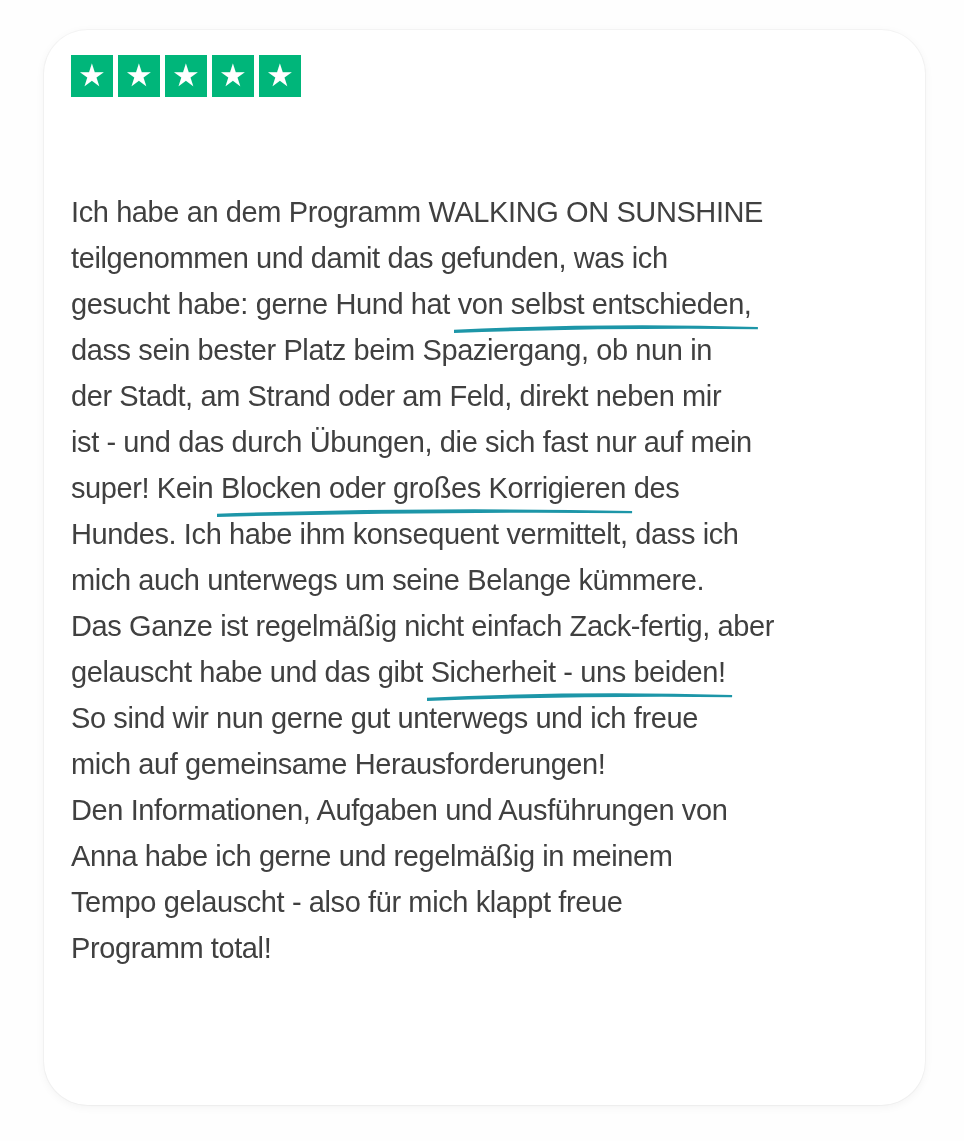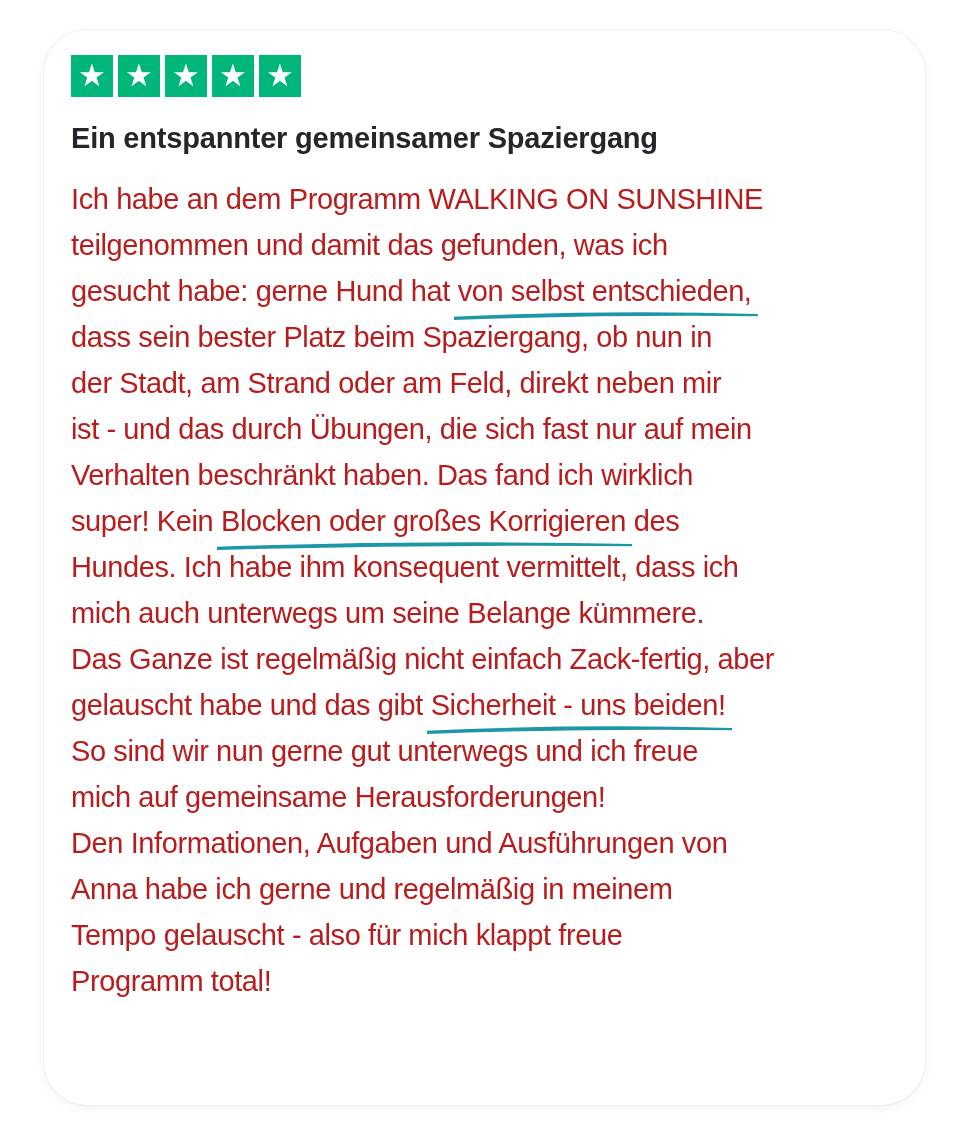--- a/index.html
+++ b/index.html
@@ -53,24 +53,24 @@
     top: 92px;
     font-size: 29px;
     font-weight: 700;
     letter-spacing: -0.2px;
     color: #25252c;
     white-space: pre;
   }
   .review-body {
     position: absolute;
     left: 27px;
-    top: 146px;
+    top: 159px;
     font-size: 29px;
     letter-spacing: -0.4px;
-    color: #b91c1c;
+    color: #404040;
   }
   .review-line {
     height: 46px;
     line-height: 46px;
     white-space: pre;
   }
   .marked {
     position: relative;
     display: inline-block;
   }
@@ -101,32 +101,30 @@
           <span class="star-glyph">★</span>
         </div>
         <div class="star-box" style="background: rgb(0, 182, 122);">
           <span class="star-glyph">★</span>
         </div>
         <div class="star-box" style="background: rgb(0, 182, 122);">
           <span class="star-glyph">★</span>
         </div>
       </div>
 
-    <div class="review-title">Ein entspannter gemeinsamer Spaziergang</div>
 
     <div class="review-body">
         <div class="review-line"><span>Ich habe an dem Programm WALKING ON SUNSHINE</span></div>
         <div class="review-line"><span>teilgenommen und damit das gefunden, was ich</span></div>
         <div class="review-line"><span>gesucht habe: gerne Hund hat </span><span class="marked">von selbst entschieden,<svg class="underline-stroke" viewBox="0 0 100 12" preserveAspectRatio="none">
               <path d="M 0 8 Q 50 1.5 100 5.5 L 100 7.5 Q 50 6 0 11 Z" fill="#1d96a8"></path>
             </svg></span></div>
         <div class="review-line"><span>dass sein bester Platz beim Spaziergang, ob nun in</span></div>
         <div class="review-line"><span>der Stadt, am Strand oder am Feld, direkt neben mir</span></div>
         <div class="review-line"><span>ist - und das durch Übungen, die sich fast nur auf mein</span></div>
-        <div class="review-line"><span>Verhalten beschränkt haben. Das fand ich wirklich</span></div>
         <div class="review-line"><span>super! Kein </span><span class="marked">Blocken oder großes Korrigieren<svg class="underline-stroke" viewBox="0 0 100 12" preserveAspectRatio="none">
               <path d="M 0 8 Q 50 1.5 100 5.5 L 100 7.5 Q 50 6 0 11 Z" fill="#1d96a8"></path>
             </svg></span><span> des</span></div>
         <div class="review-line"><span>Hundes. Ich habe ihm konsequent vermittelt, dass ich</span></div>
         <div class="review-line"><span>mich auch unterwegs um seine Belange kümmere.</span></div>
         <div class="review-line"><span>Das Ganze ist regelmäßig nicht einfach Zack-fertig, aber</span></div>
         <div class="review-line"><span>gelauscht habe und das gibt </span><span class="marked">Sicherheit - uns beiden!<svg class="underline-stroke" viewBox="0 0 100 12" preserveAspectRatio="none">
               <path d="M 0 8 Q 50 1.5 100 5.5 L 100 7.5 Q 50 6 0 11 Z" fill="#1d96a8"></path>
             </svg></span></div>
         <div class="review-line"><span>So sind wir nun gerne gut unterwegs und ich freue</span></div>

